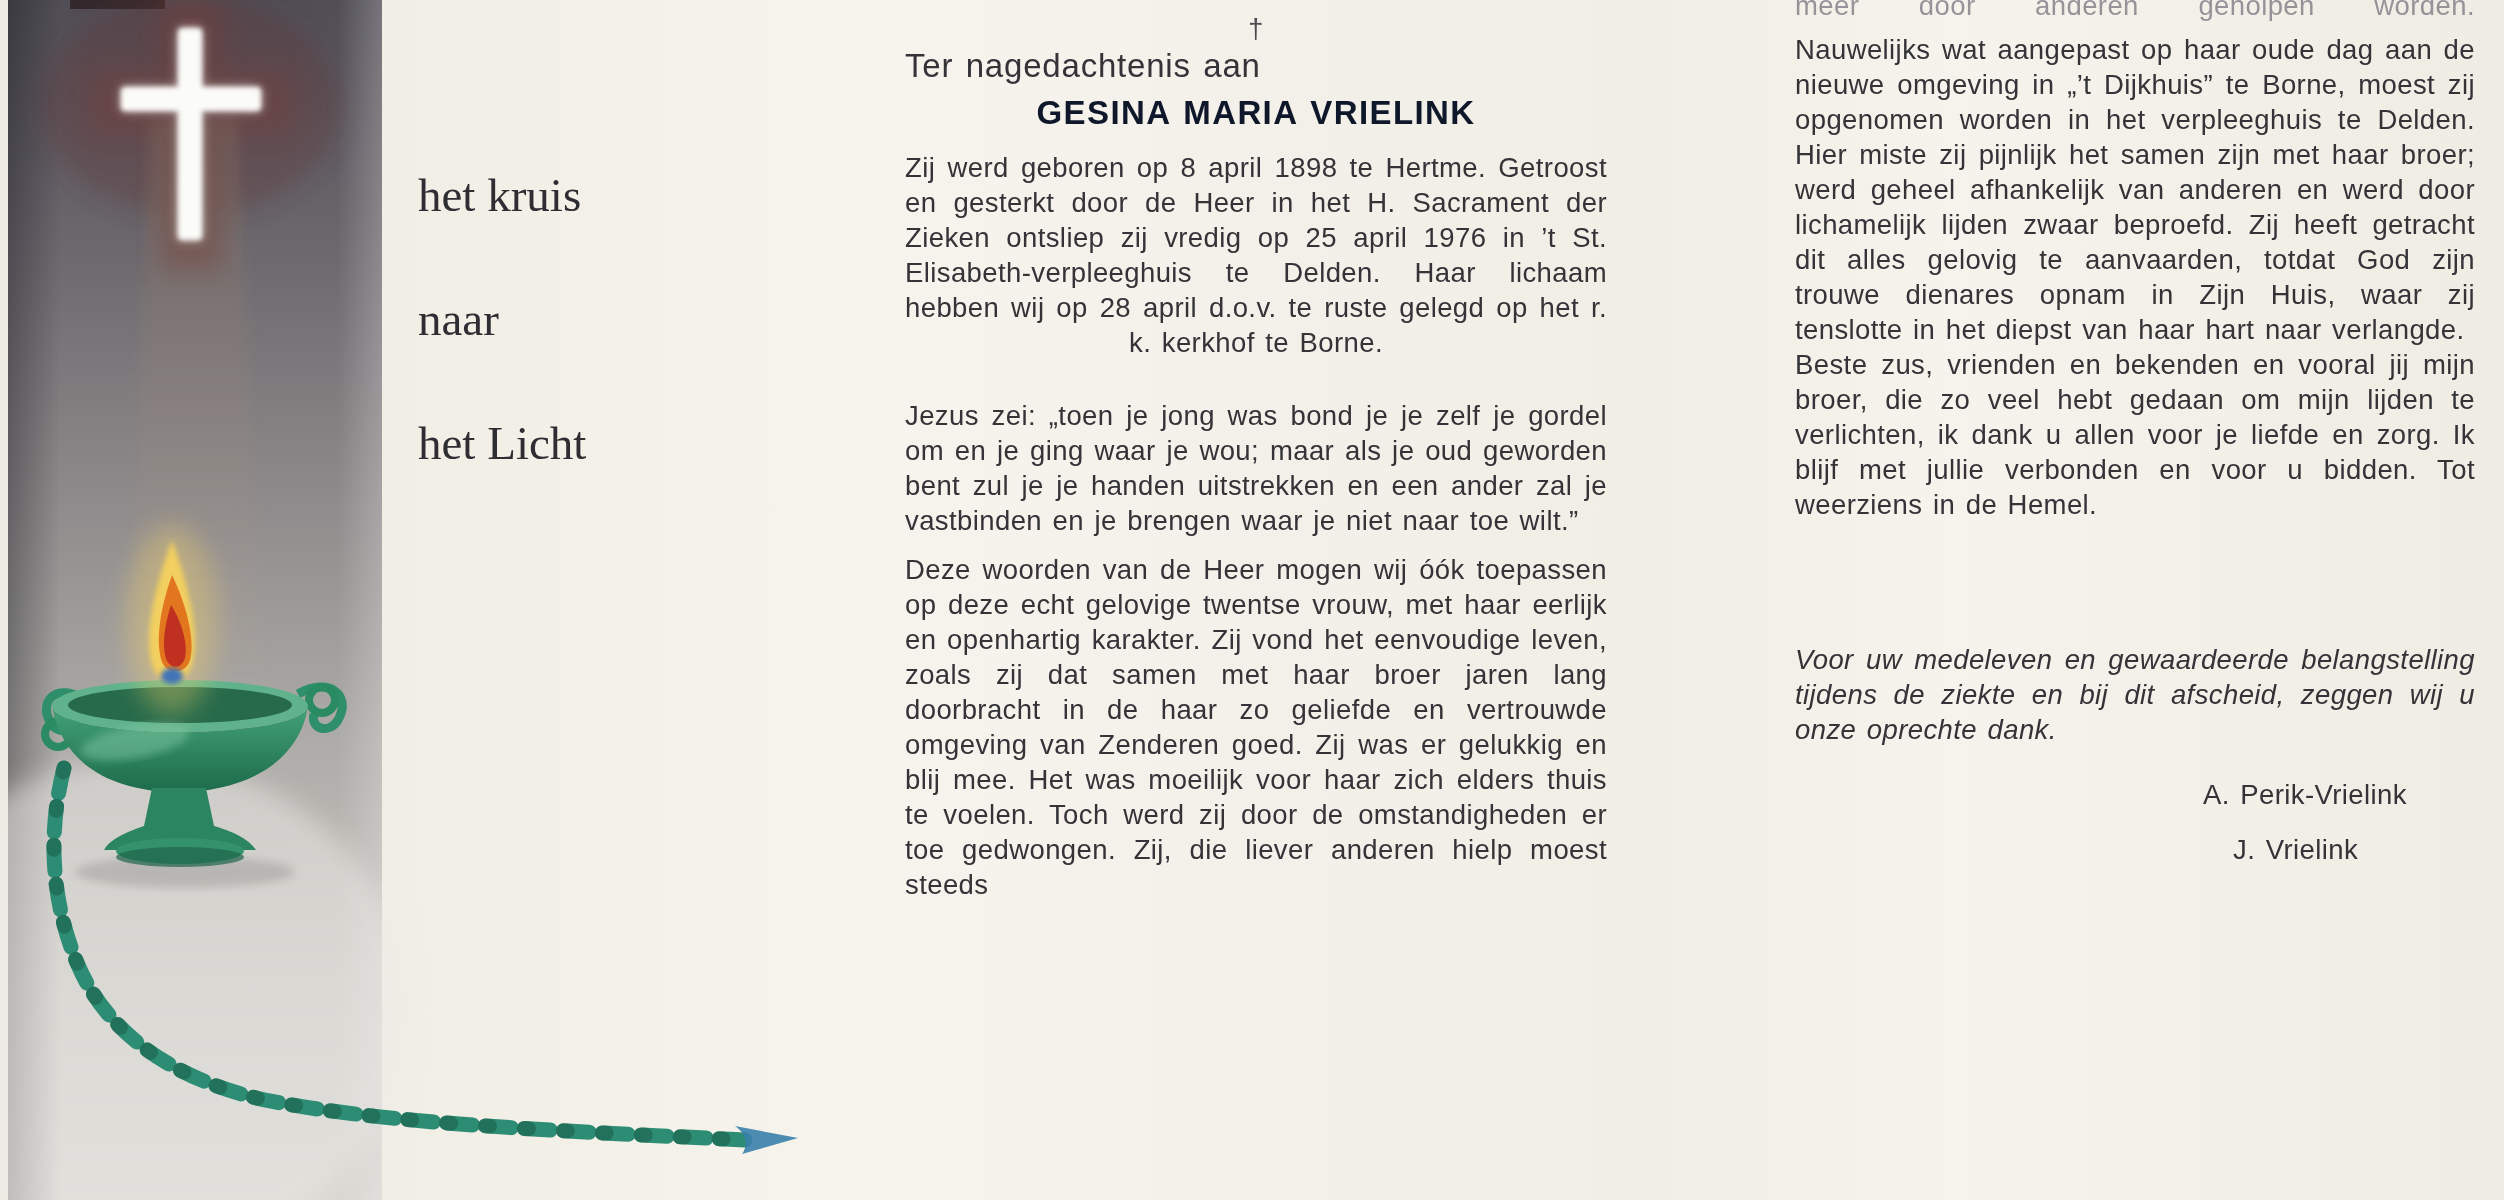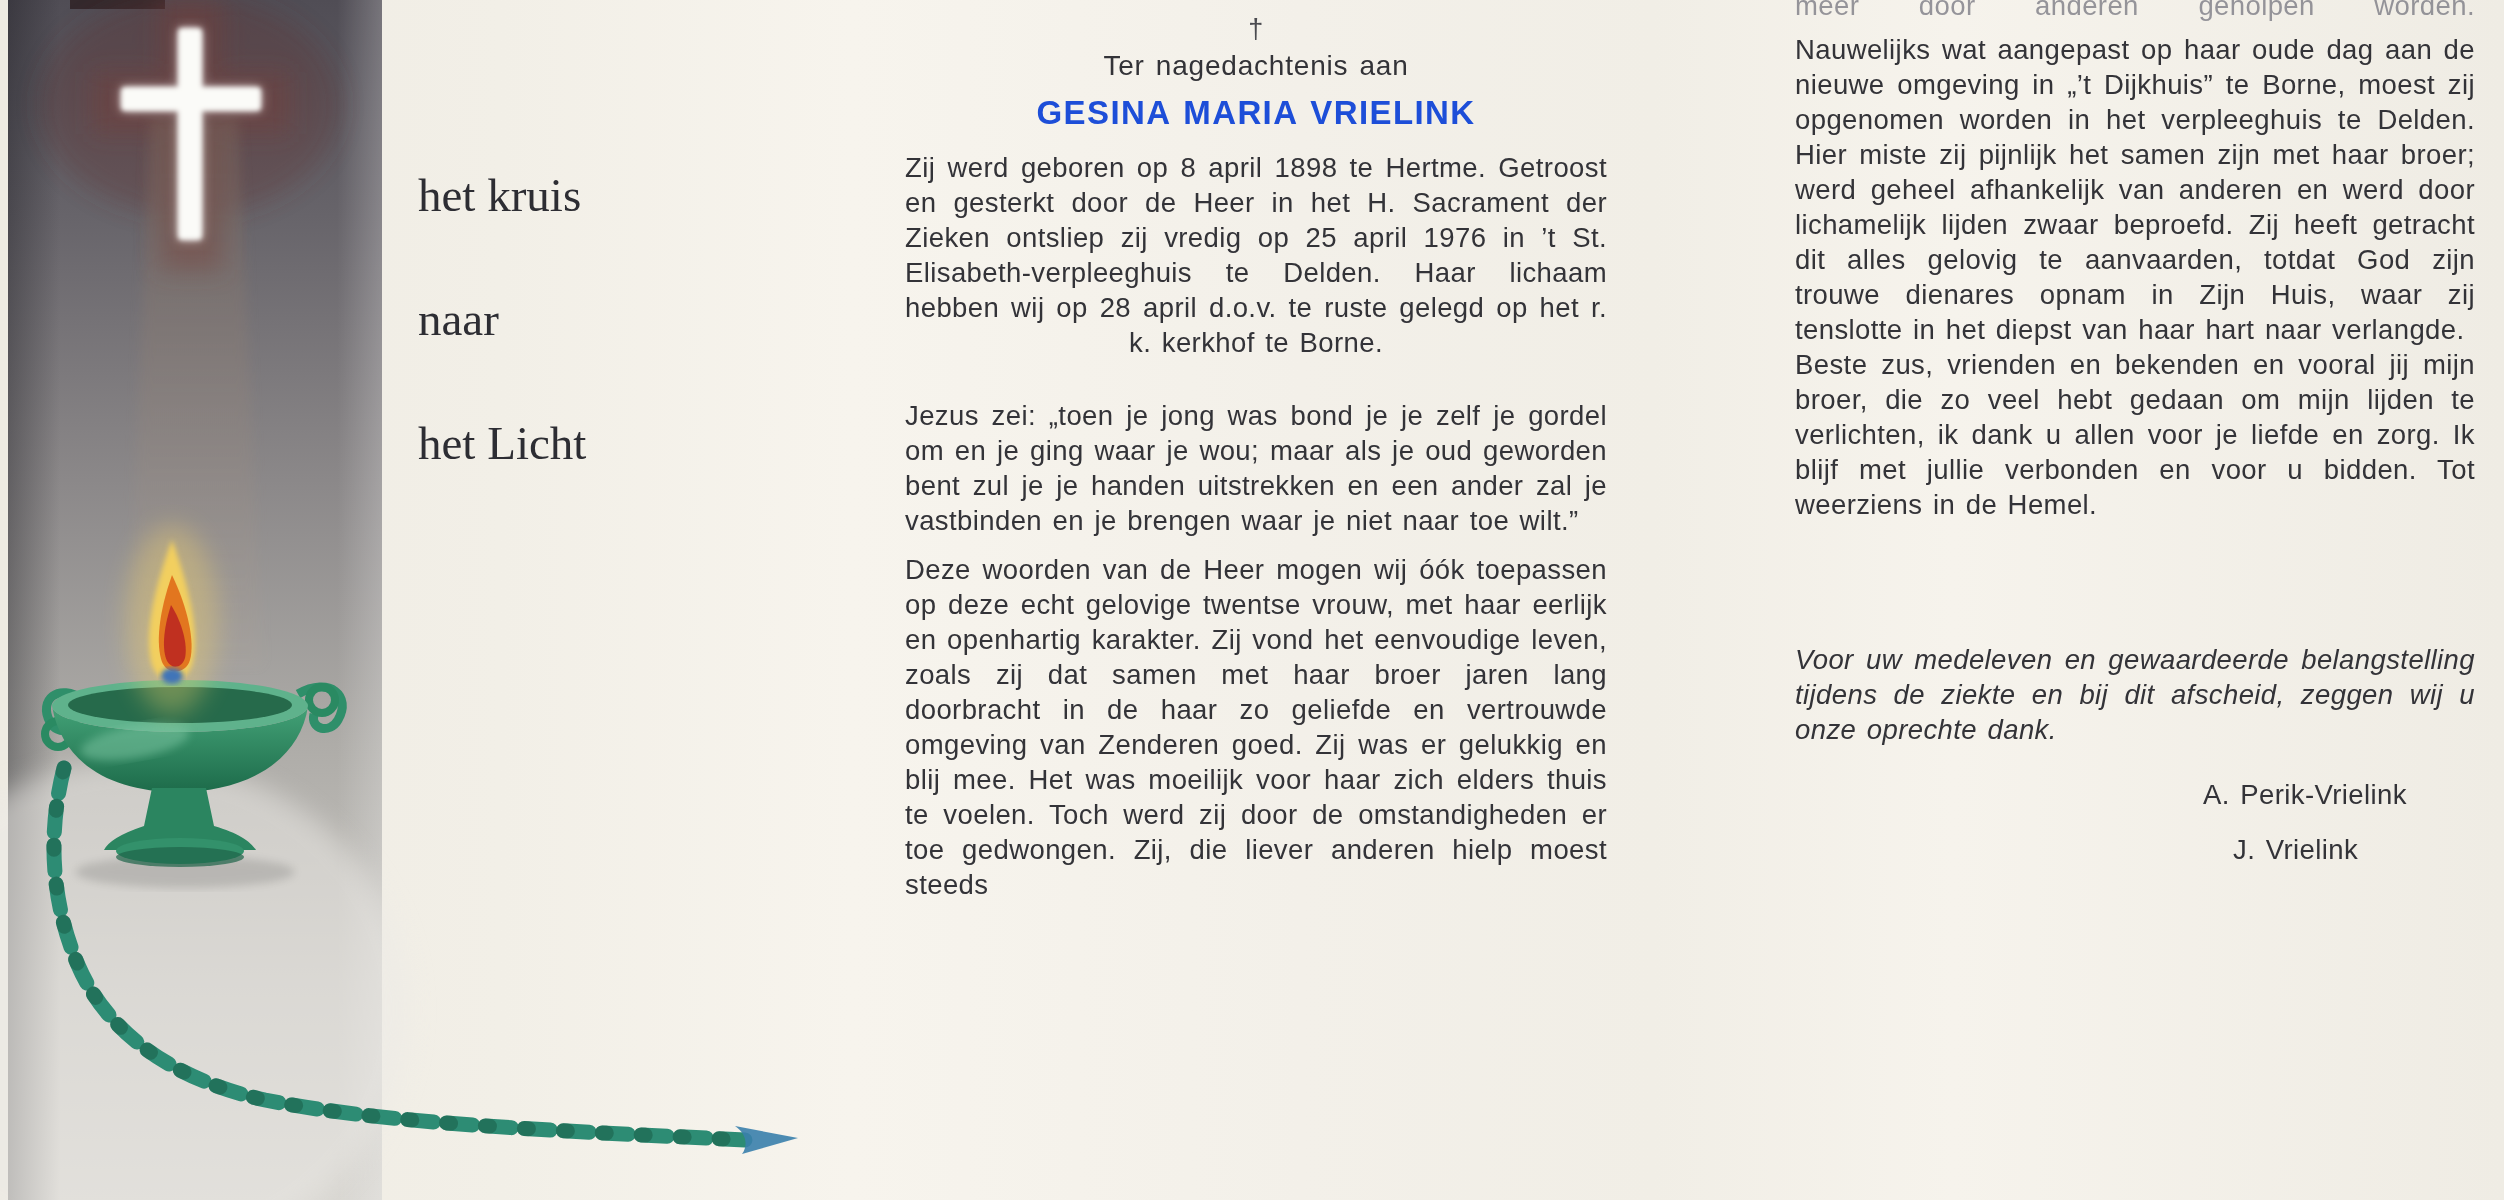--- a/index.html
+++ b/index.html
@@ -18,23 +18,23 @@
     font-family:"Liberation Serif",serif;font-size:47px;color:#2d2d33;}
   .motto-line{margin-bottom:70px;white-space:nowrap;}
 
   .col{position:absolute;font-size:27.5px;line-height:35px;letter-spacing:.4px;
     word-spacing:2.5px;text-align:justify;color:#333338;}
   .col p{margin:0;}
   .col-middle{left:905px;top:12px;width:702px;}
   .col-right{left:1795px;top:0;width:680px;}
 
   .dagger{text-align:center;font-size:27px;height:36px;color:#4b4b50;}
-  .intro{text-align:center;font-size:28px;letter-spacing:.8px;}
+  .intro{font-size:33px;letter-spacing:.8px;}
   .name{text-align:center;font-size:33px;font-weight:bold;letter-spacing:1.4px;
-    margin:12px 0 20px;color:#1d4ed8;}
+    margin:12px 0 20px;color:#0f172a;}
   .para-birth{text-align:justify;text-align-last:center;margin-bottom:38px !important;}
   .para-quote{margin-bottom:14px !important;}
 
   .faded-clip{height:22px;overflow:hidden;margin-bottom:10px;}
   .faded-text{transform:translateY(-12px);color:#6d6d78;opacity:.7;filter:blur(.4px);
     text-align:justify;text-align-last:justify;}
   .ruste{text-align:center;margin-top:16px;}
   .ack{margin-top:120px !important;font-style:italic;}
   .sig{margin-top:30px;padding-left:408px;white-space:nowrap;}
   .sig2{margin-top:20px;padding-left:438px;}

